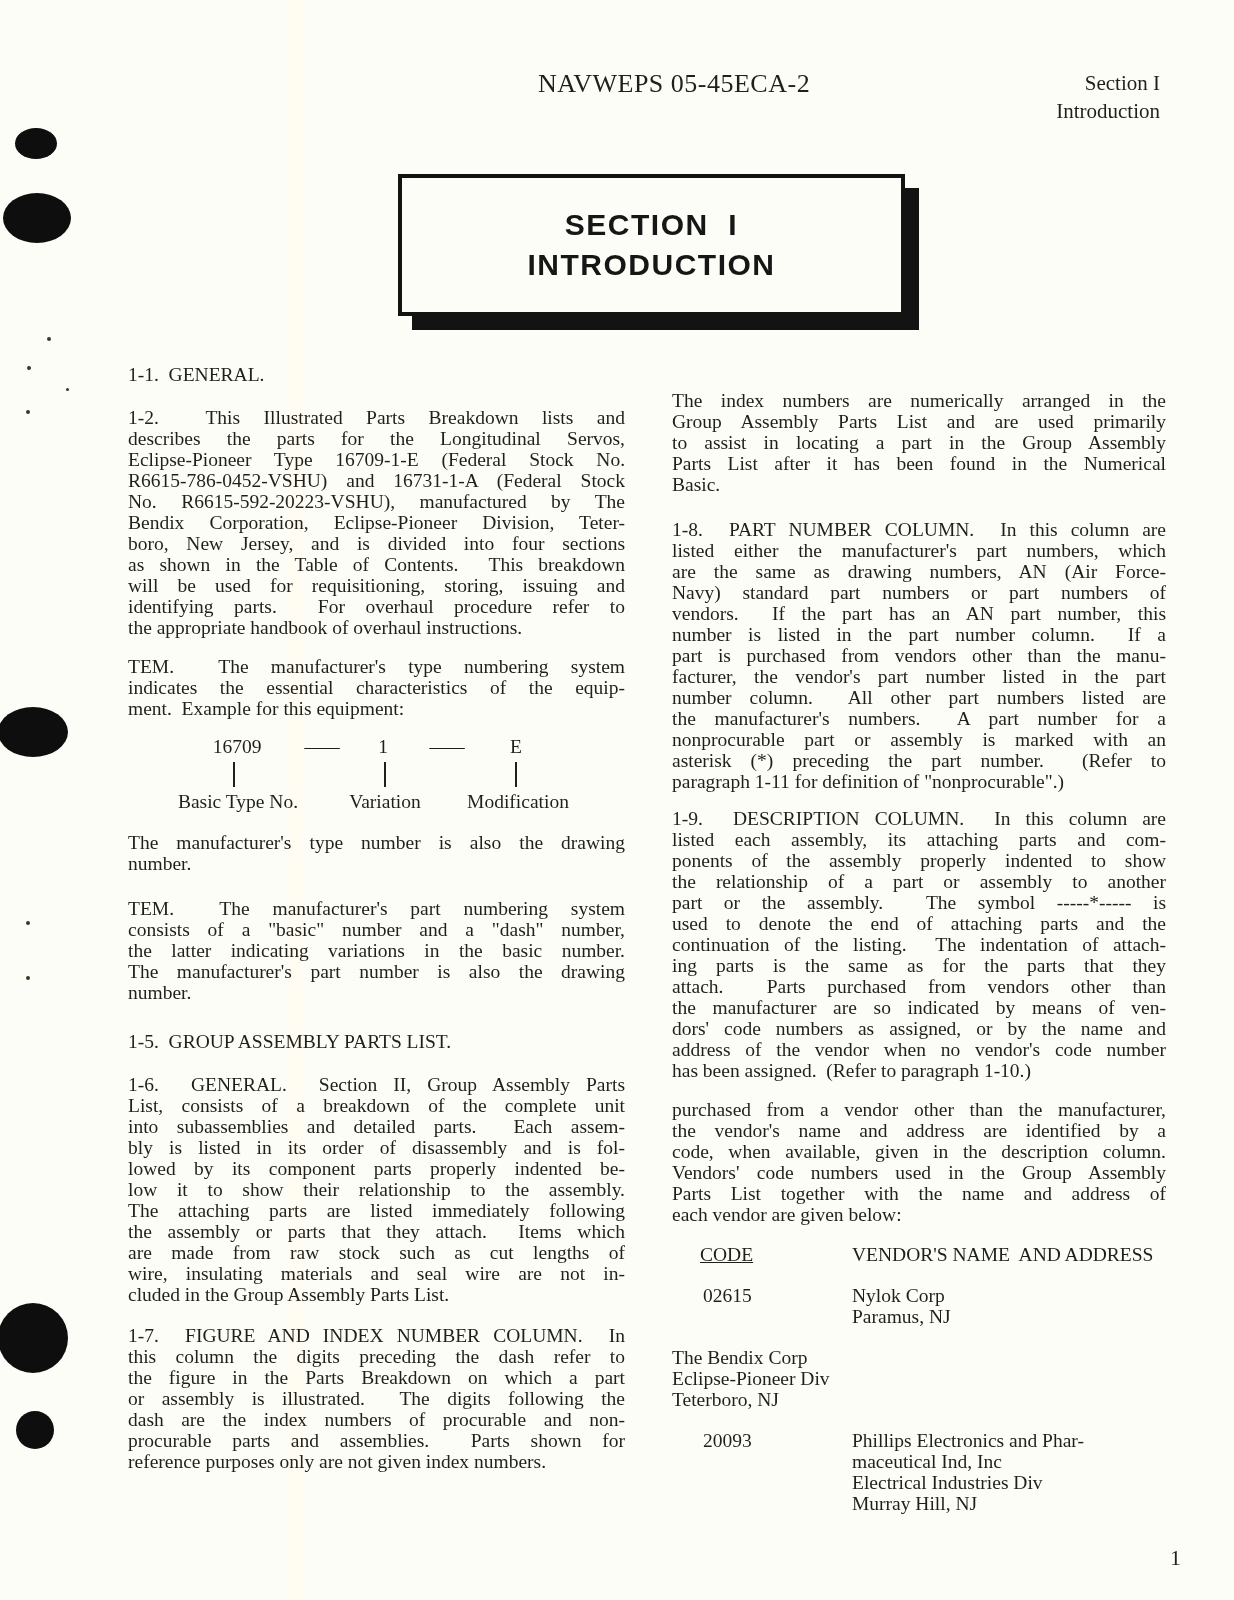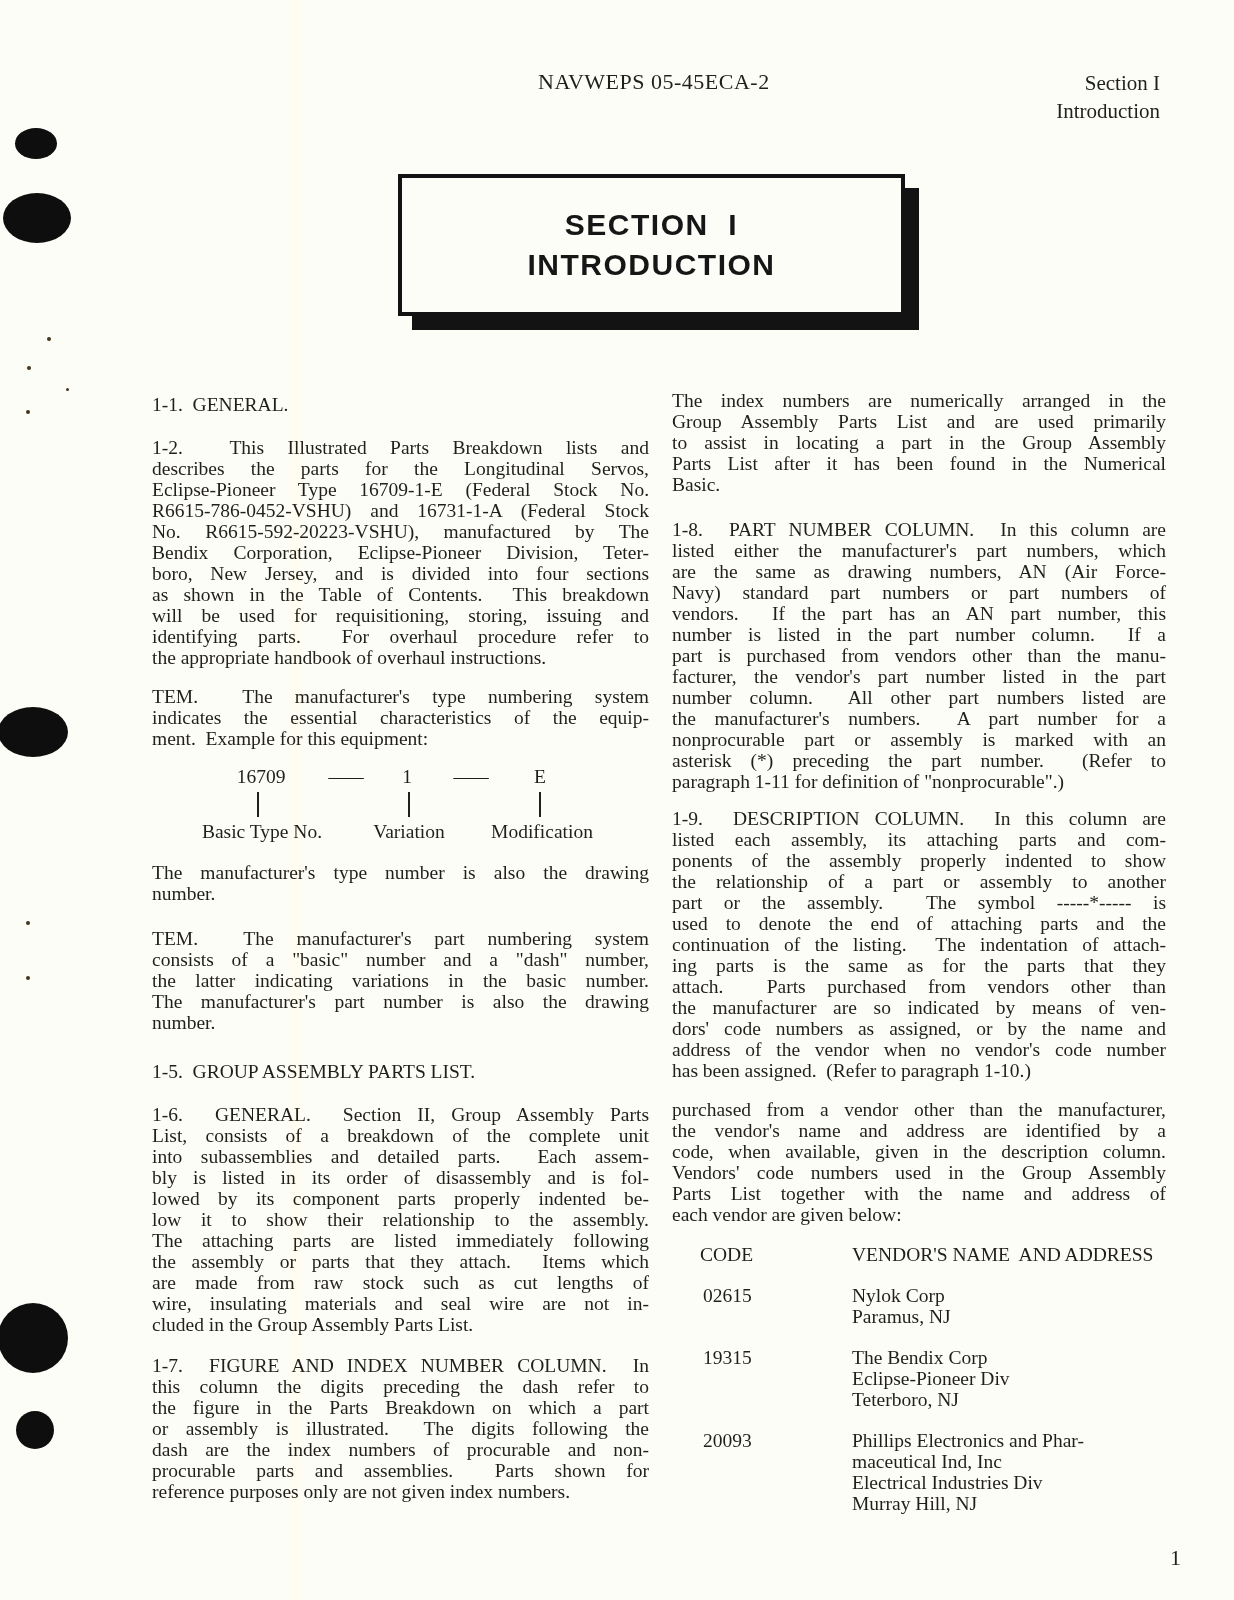--- a/index.html
+++ b/index.html
@@ -5,52 +5,52 @@
   html,body { margin:0; padding:0; background:#e8e8e4; }
   .page {
     position:relative; width:1234px; height:1600px; margin:0 auto;
     background:#fdfdf8; overflow:hidden; color:#211f1a;
     font-family:"Liberation Serif","DejaVu Serif",serif;
   }
   .scan-strip { position:absolute; top:0; bottom:0; left:289px; width:13px; background:#fffdf0; opacity:.8; }
   .punch { position:absolute; background:#0e0e0e; border-radius:50%; }
   .speck { position:absolute; background:#42351f; border-radius:50%; width:4px; height:4px; }
 
-  .hdr-center { position:absolute; left:538px; top:69px; font-size:22px; letter-spacing:.5px; white-space:nowrap;text-align:right; }
+  .hdr-center { position:absolute; left:538px; top:69px; font-size:26px; letter-spacing:.5px; white-space:nowrap;text-align:right; }
   .hdr-right  { position:absolute; right:74px; top:69px; text-align:right; font-size:21px; line-height:28px; }
 
   .sec-shadow { position:absolute; left:412px; top:188px; width:507px; height:142px; background:#131313; }
   .sec-box {
     position:absolute; left:398px; top:174px; width:507px; height:142px;
     box-sizing:border-box; background:#fdfdf8; border:4px solid #131313;
     display:flex; flex-direction:column; justify-content:center; align-items:center;
   }
   .sec-box .ttl {
     font-family:"Liberation Sans","DejaVu Sans",sans-serif; font-weight:700;
     font-size:30px; line-height:40px; letter-spacing:1.5px; white-space:pre; color:#161616;
   }
 
   .col { position:absolute; font-size:19.5px; }
-  .col-left  { left:128px; top:394px; width:497px;margin-left:24px; }
+  .col-left  { left:128px; top:364px; width:497px; }
   .col-right { left:672px; top:390px; width:494px; }
   .para { margin:0; }
   .tline { line-height:21px; white-space:nowrap; overflow:hidden;
            text-align:justify; text-align-last:justify; }
   .tline.tlast { text-align-last:left; }
 
   .diagram { position:relative; height:76px; }
   .dg-item { position:absolute; top:0; transform:translateX(-50%); line-height:21px; white-space:nowrap; }
   .dg-dash { transform:translateX(-50%) scaleX(1.8); }
   .dg-bar  { position:absolute; top:26px; width:2px; height:25px; background:#211f1a; }
   .dg-lbl  { position:absolute; top:55px; transform:translateX(-50%); line-height:21px; white-space:nowrap; }
 
   .vtable { }
   .vrow { display:grid; grid-template-columns:180px 1fr; }
   .vcode { padding-left:31px; line-height:21px; }
-  .vhead .vcode { padding-left:28px; }
+  .vhead .vcode { padding-left:28px;text-decoration:underline; }
   .vname { }
   .vline, .vhead-name { line-height:21px; white-space:nowrap; }
 
   .pagenum { position:absolute; left:1170px; top:1545px; font-size:22px; }
 </style>
 </head>
 <body>
 
 <div class="page">
 
@@ -212,21 +212,20 @@
 
           <div class="vrow" style="margin-top:20px">
             <div class="vcode">02615</div>
             <div class="vname">
               <div class="vline">Nylok Corp</div>
               <div class="vline">Paramus, NJ</div>
             </div>
           </div>
 
           <div class="vrow" style="margin-top:20px">
-            <div class="vcode">19315</div>
             <div class="vname">
               <div class="vline">The Bendix Corp</div>
               <div class="vline">Eclipse-Pioneer Div</div>
               <div class="vline">Teterboro, NJ</div>
             </div>
           </div>
 
           <div class="vrow" style="margin-top:20px">
             <div class="vcode">20093</div>
             <div class="vname">

